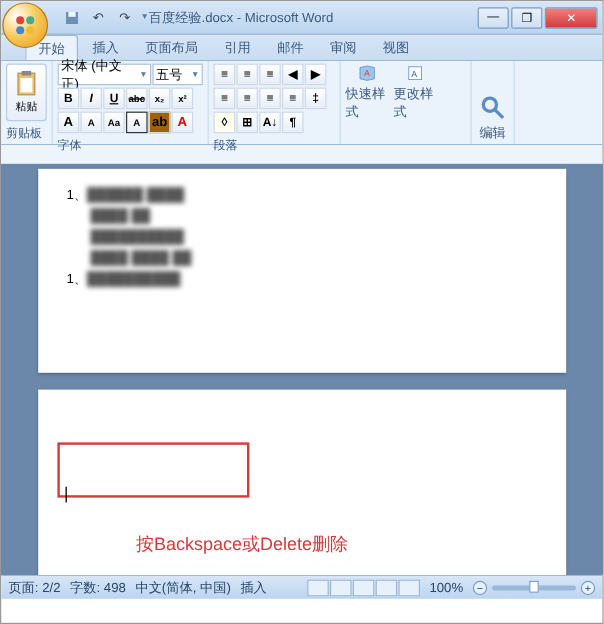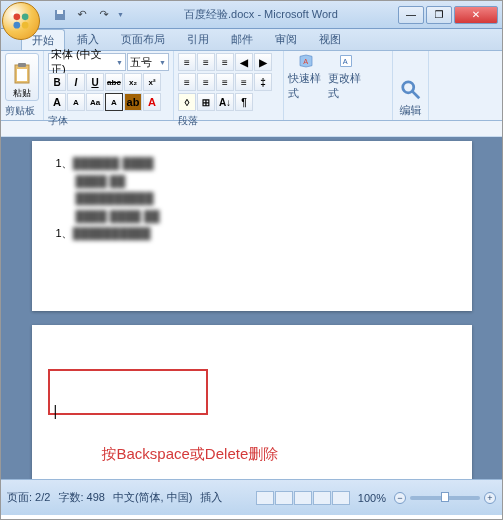--- a/index.html
+++ b/index.html
@@ -2,54 +2,54 @@
 <html><head>
 <meta charset="utf-8">
 <style>
 *{margin:0;padding:0;box-sizing:border-box;font-family:"Microsoft YaHei",sans-serif;font-size:11px}
 body{background:#fff;width:503px;height:520px;overflow:hidden;border:1px solid #999}
 .titlebar{height:28px;background:linear-gradient(#d7e6f7,#bcd5ef);display:flex;align-items:center;padding:0 4px;border-bottom:1px solid #7a9ec9}
 .office-btn{width:38px;height:38px;background:radial-gradient(circle at 30% 30%,#fff,#f7c653,#e89a1f);border-radius:50%;position:absolute;top:2px;left:2px;z-index:10;border:1px solid #b57a16;display:flex;align-items:center;justify-content:center}
 .office-btn svg{width:20px;height:20px}
 .qat{margin-left:46px;display:flex;gap:4px;align-items:center}
 .qat-btn{width:18px;height:18px;display:flex;align-items:center;justify-content:center;opacity:0.7}
-.title{flex:1;text-align:center;color:#3b5a82}
+.title{flex:1;text-align:left;color:#3b5a82}
 .win-ctrls{display:flex;gap:2px}
 .win-btn{width:26px;height:18px;border:1px solid #7a9ec9;background:linear-gradient(#e8f0fa,#cfe0f2);border-radius:2px;display:flex;align-items:center;justify-content:center;font-size:10px}
 .win-btn.close{background:linear-gradient(#f08080,#d43a3a);color:#fff;width:44px}
 .tabs{height:22px;background:linear-gradient(#d7e6f7,#c9dcf0);display:flex;padding-left:20px;gap:2px;border-bottom:1px solid #9ab8d9}
 .tab{padding:3px 10px;color:#3b5a82;cursor:pointer}
 .tab.active{background:#eaf2fb;border:1px solid #9ab8d9;border-bottom:none;border-radius:3px 3px 0 0}
 .ribbon{height:70px;background:#eaf2fb;display:flex;border-bottom:1px solid #9ab8d9}
 .rgroup{border-right:1px solid #c9dcf0;padding:2px 4px;display:flex;flex-direction:column;justify-content:space-between}
 .rgroup-label{text-align:left;font-size:10px;color:#3b5a82;padding-top:1px}
 .paste-area{display:flex;align-items:center}
-.paste-big{width:34px;height:48px;background:linear-gradient(#fefefe,#e6eef8);border:1px solid #b7cde6;border-radius:3px;display:flex;flex-direction:column;align-items:center;justify-content:flex-end;gap:2px}
+.paste-big{width:34px;height:48px;background:linear-gradient(#fefefe,#e6eef8);border:1px solid #b7cde6;border-radius:3px;display:flex;flex-direction:column;align-items:center;justify-content:center;gap:2px}
 .paste-big svg{width:20px;height:22px}
 .font-area{width:130px}
 .font-row{display:flex;gap:1px;margin-bottom:2px}
 .font-sel{height:18px;background:#fff;border:1px solid #abc0da;font-size:10px;padding:1px 2px;display:flex;align-items:center;justify-content:space-between}
 .font-sel.name{width:78px}
 .font-sel.size{width:42px}
 .fbtn{width:18px;height:18px;background:linear-gradient(#fefefe,#e6eef8);border:1px solid #cdd9e8;display:flex;align-items:center;justify-content:center;font-size:10px;font-weight:bold}
 .para-area{width:110px}
 .style-area{width:100px;display:flex;gap:4px;align-items:center}
 .style-btn{width:36px;height:48px;display:flex;flex-direction:column;align-items:center;justify-content:center;gap:2px;font-size:9px;color:#3b5a82}
 .style-btn svg{width:22px;height:22px}
 .edit-area{width:36px;display:flex;align-items:center;justify-content:flex-end}
 .ruler{height:16px;background:#eef4fb;border-bottom:1px solid #c9dcf0}
 .doc-area{height:342px;background:#6b88ab;overflow:auto;position:relative}
 .page{background:#fff;margin:4px auto 14px;width:440px;min-height:170px;box-shadow:0 1px 3px rgba(0,0,0,0.3);padding:14px 24px;position:relative}
 .list-txt{font-size:11px;line-height:1.6;color:#000}
 .blur{filter:blur(2px);color:#555}
 .page2{min-height:160px;position:relative}
 .redbox{position:absolute;left:16px;top:44px;width:160px;height:46px;border:2px solid #d43a3a}
 .cursor-mark{position:absolute;left:22px;top:78px;font-size:14px}
-.hint{position:absolute;left:70px;top:120px;color:#d43a3a;font-size:15px}
-.statusbar{height:36px;background:linear-gradient(#d7e6f7,#bcd5ef);display:flex;align-items:center;padding:0 6px;gap:8px;color:#2a466b;font-size:10px;border-top:1px solid #9ab8d9}
+.hint{position:absolute;left:82px;top:120px;color:#d43a3a;font-size:15px}
+.statusbar{height:20px;background:linear-gradient(#d7e6f7,#bcd5ef);display:flex;align-items:center;padding:0 6px;gap:8px;color:#2a466b;font-size:10px;border-top:1px solid #9ab8d9}
 .statusbar .spacer{flex:1}
 .zoom-ctrl{display:flex;align-items:center;gap:4px}
 .zoom-slider{width:70px;height:4px;background:#9ab8d9;border-radius:2px;position:relative}
 .zoom-thumb{width:8px;height:10px;background:#fff;border:1px solid #7a9ec9;position:absolute;left:31px;top:-4px}
 .zbtn{width:12px;height:12px;border:1px solid #7a9ec9;background:#e8f0fa;border-radius:50%;display:flex;align-items:center;justify-content:center;font-size:9px}
 .view-btns{display:flex;gap:1px}
 .view-btn{width:18px;height:14px;border:1px solid #9ab8d9;background:#e8f0fa}
 .wm{position:absolute;right:8px;bottom:24px;color:rgba(120,130,145,0.5);font-size:14px;font-style:italic;pointer-events:none}
 .chev{font-size:7px;color:#5a7aa6}
 </style>

